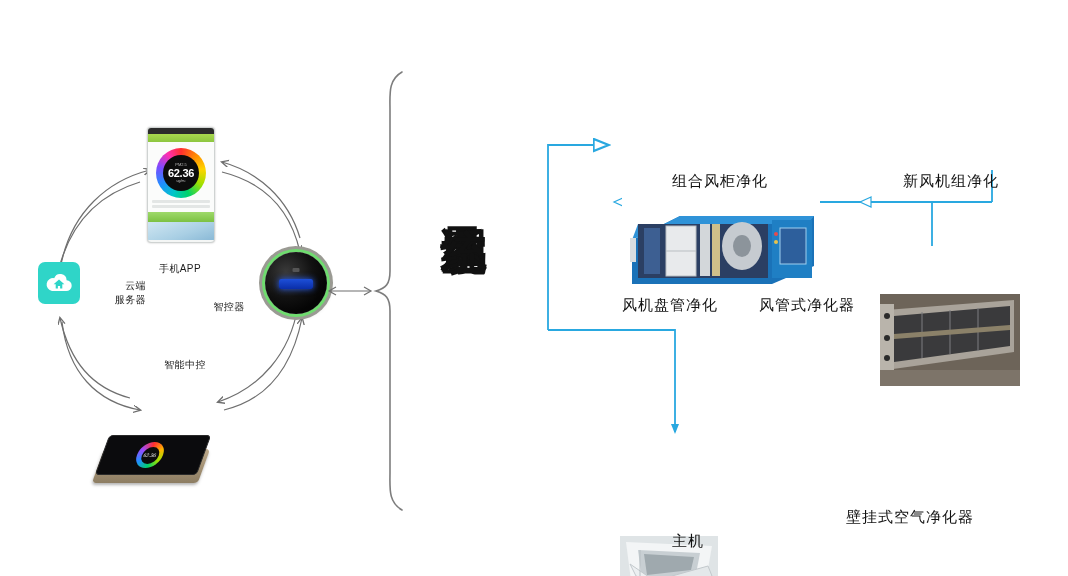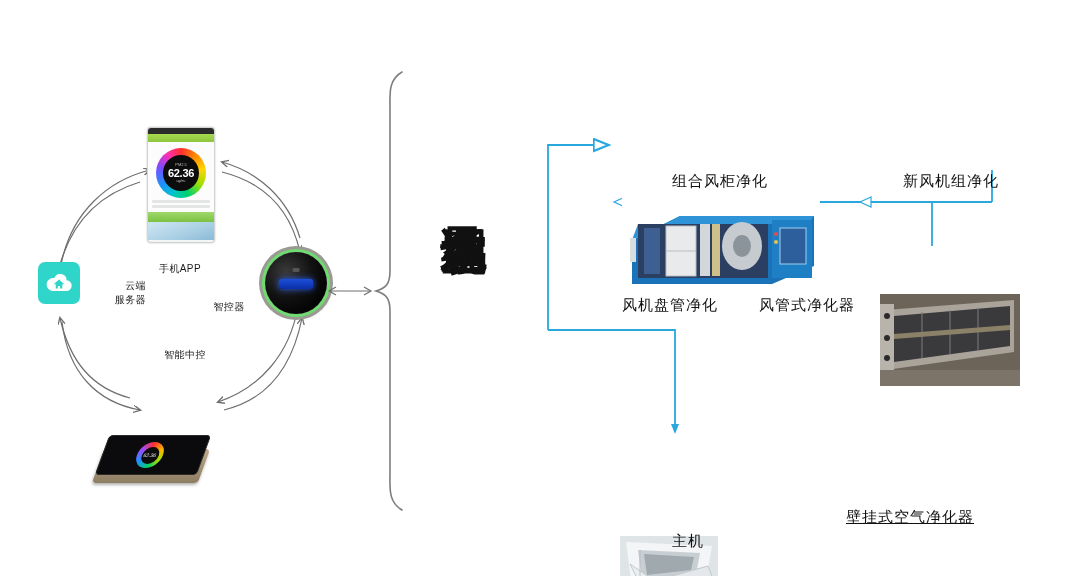--- a/index.html
+++ b/index.html
@@ -145,21 +145,21 @@
   <div class="abs lbl" style="left:196px;top:288px;width:66px;">智控器</div>
 
   <div class="abs tablet" style="left:92px;top:365px;">
     <div class="tab-base"></div>
     <div class="tab-scr">
       <div class="tab-ring">
         <div class="tab-ring-in">62.36</div>
       </div>
     </div>
   </div>
-  <div class="abs lbl" style="left:120px;top:336px;width:130px;">智能中控</div>
+  <div class="abs lbl" style="left:120px;top:346px;width:130px;">智能中控</div>
 
   <svg class="abs" style="left:318px;top:66px;width:108px;height:450px;" viewBox="0 0 108 450">
 
     <path d="M84,6 C70,14 72,28 72,44 L72,205 C72,218 68,222 58,225
              C68,228 72,232 72,245 L72,406 C72,422 70,436 84,444" fill="none" stroke="#7d7d7d" stroke-width="1.6" stroke-linecap="round"></path>
 
     <line x1="12" y1="225" x2="52" y2="225" stroke="#6f6f6f" stroke-width="1.2"></line>
     <path d="M18,221 L11,225 L18,229" fill="none" stroke="#6f6f6f" stroke-width="1.2"></path>
     <path d="M46,221 L53,225 L46,229" fill="none" stroke="#6f6f6f" stroke-width="1.2"></path>
   </svg>
@@ -248,15 +248,15 @@
       <line x1="20" y1="14" x2="20" y2="44" stroke="#b7bfc3"></line>
     </svg>
   </div>
   <div class="abs lbl-big" style="left:608px;top:296px;width:124px;">风机盘管净化</div>
 
   <div class="abs lbl-big" style="left:742px;top:296px;width:130px;">风管式净化器</div>
 
 
   <div class="abs lbl-big" style="left:630px;top:532px;width:116px;">主机</div>
 
-  <div class="abs lbl-big" style="left:810px;top:508px;width:200px;text-decoration:underline;">壁挂式空气净化器</div>
+  <div class="abs lbl-big" style="left:810px;top:508px;width:200px;">壁挂式空气净化器</div>
 
 </div>
 
 </body></html>

